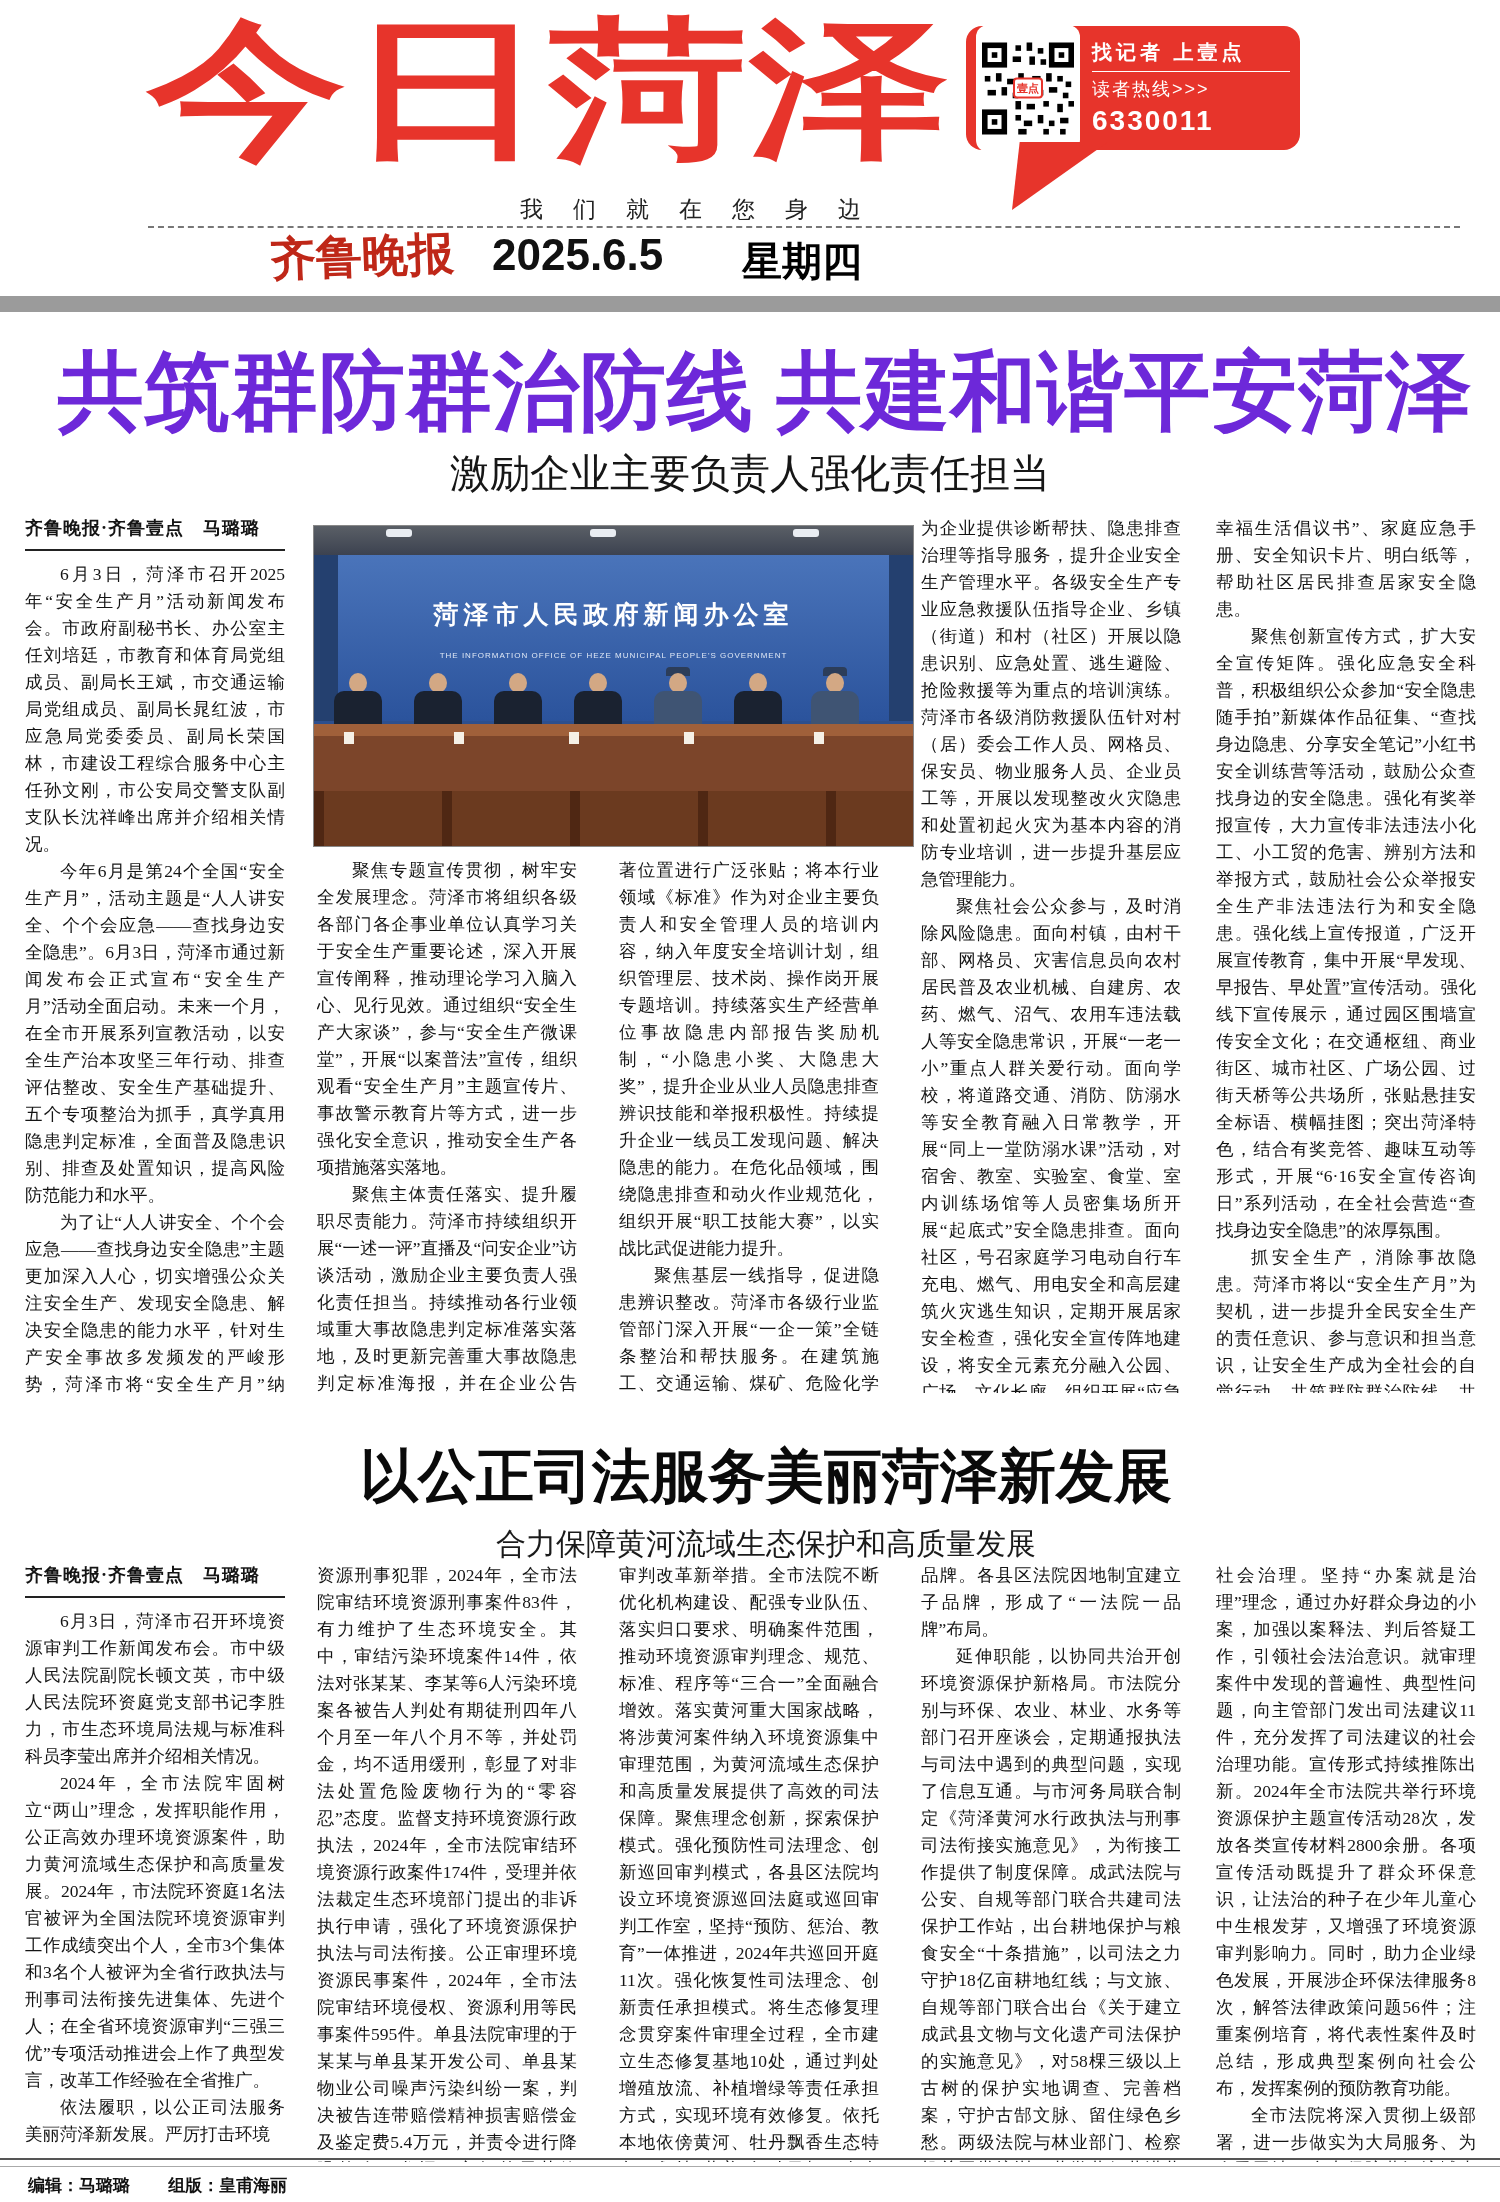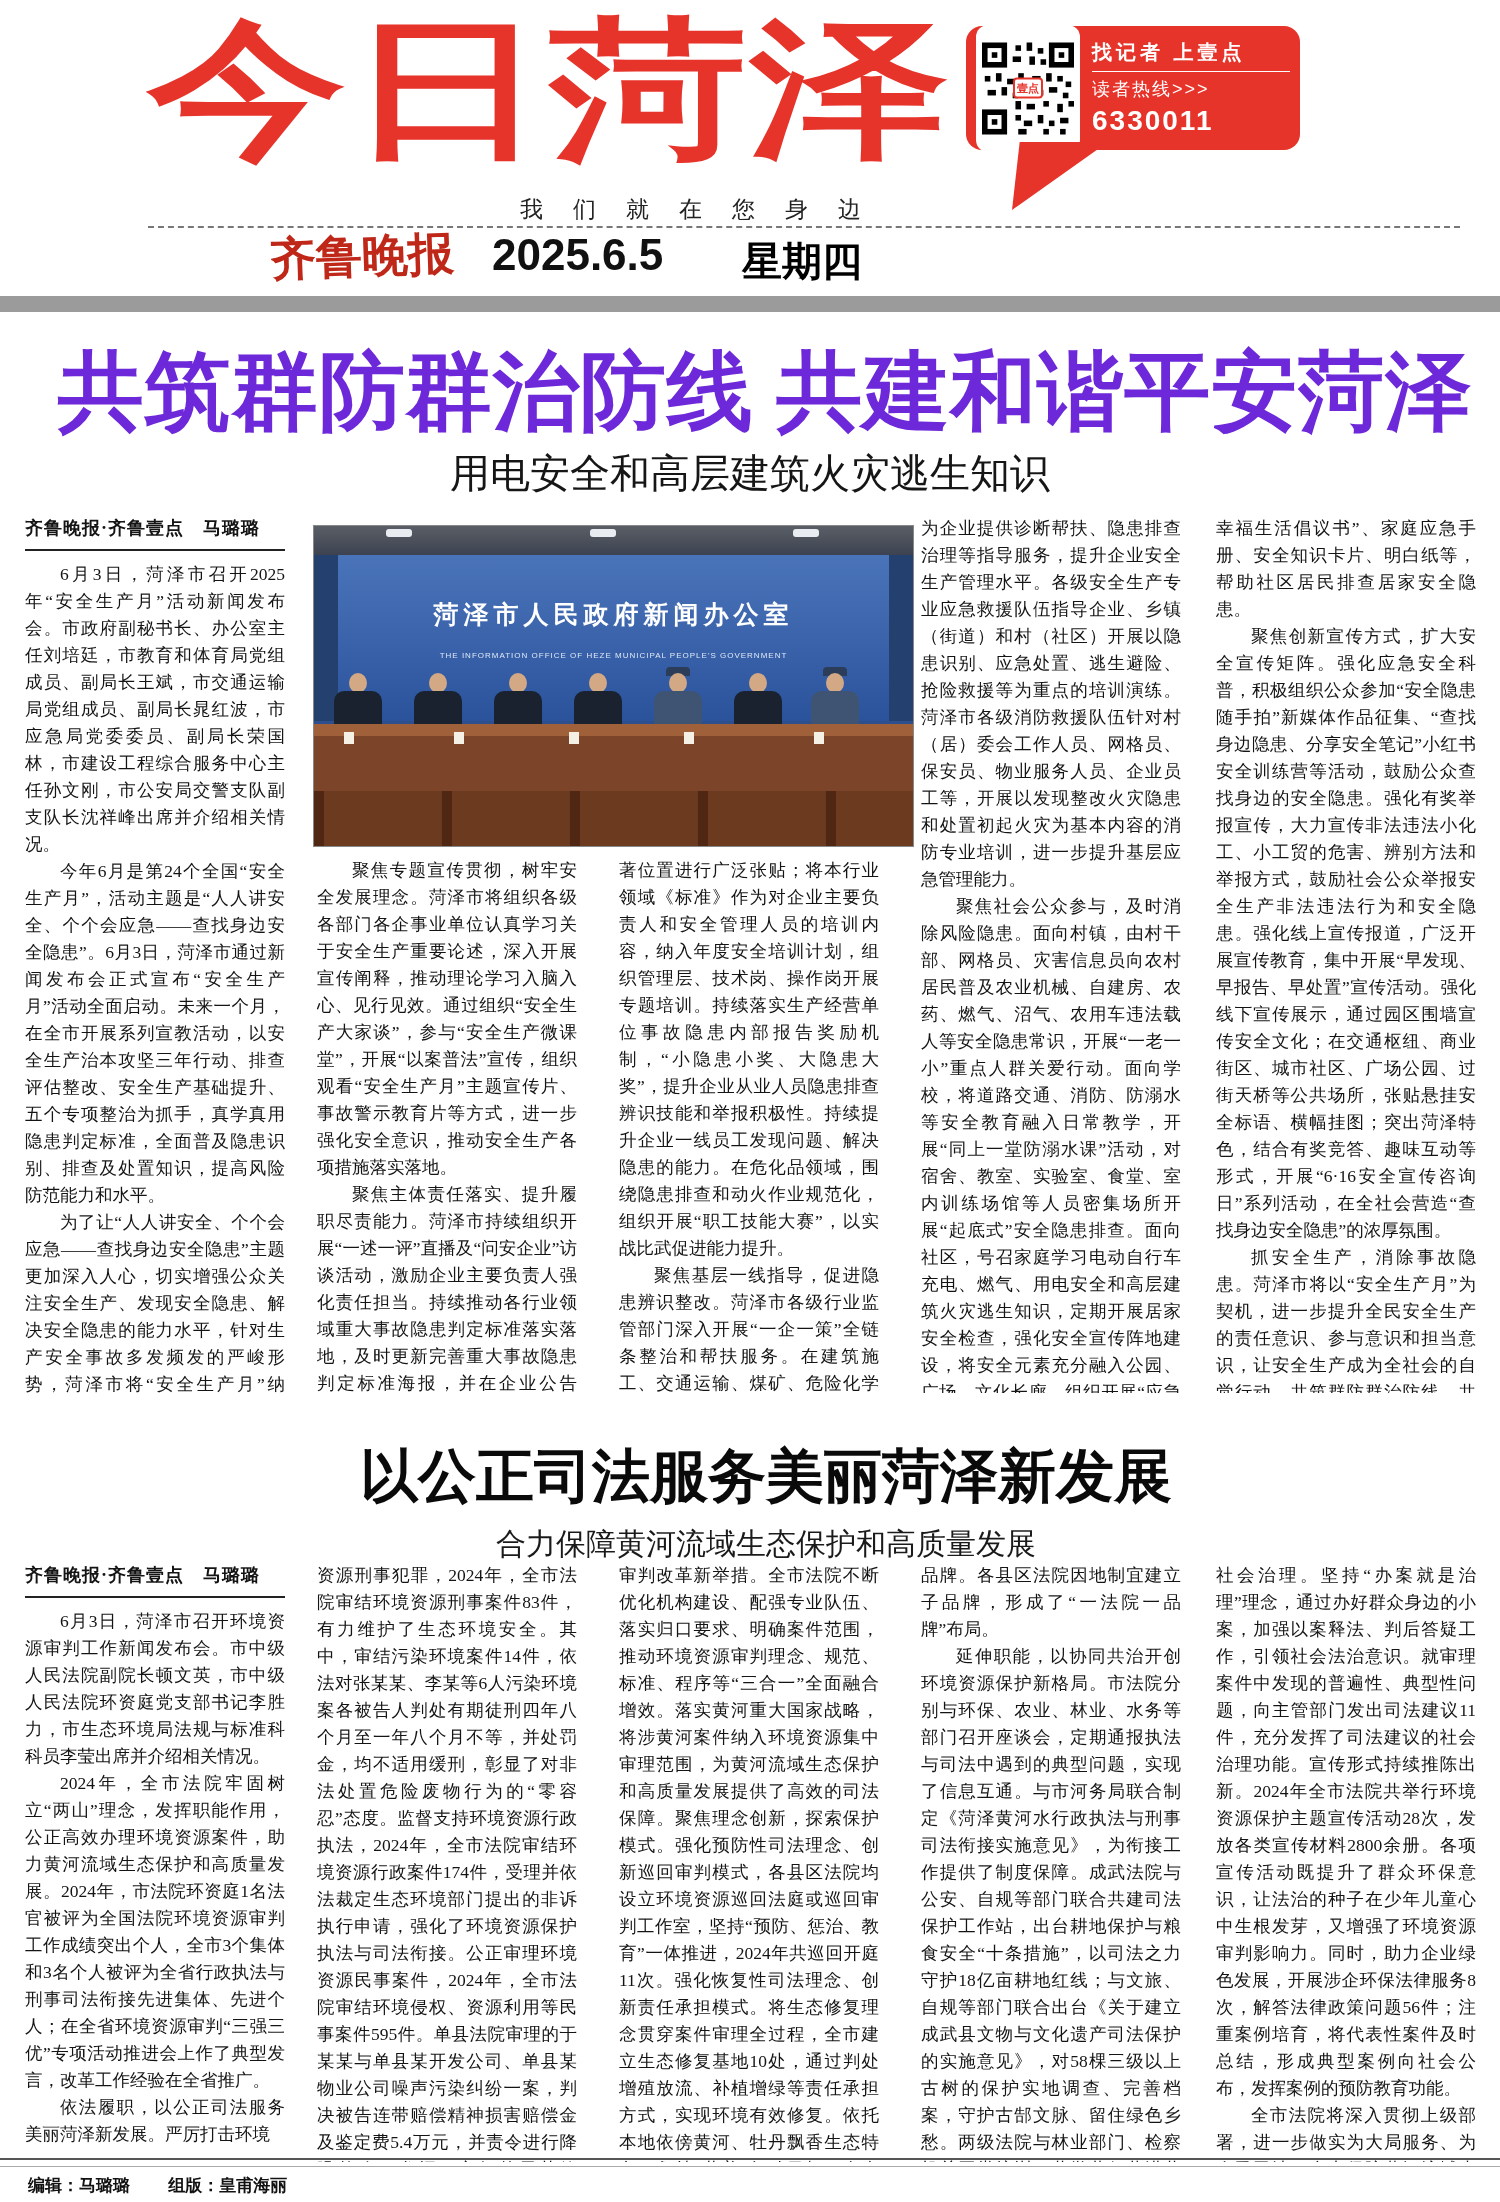--- a/index.html
+++ b/index.html
@@ -152,21 +152,21 @@
   <div class="bubble-tail"></div>
 
   <div class="tagline">我们就在您身边</div>
   <div class="dashed-line"></div>
   <div class="paper-name">齐鲁晚报</div>
   <div class="issue-date">2025.6.5</div>
   <div class="issue-weekday">星期四</div>
   <div class="gray-bar"></div>
 
   <h1 class="a1-headline">共筑群防群治防线  共建和谐平安菏泽</h1>
-  <h2 class="a1-subhead">用电安全和高层建筑火灾逃生知识</h2>
+  <h2 class="a1-subhead">激励企业主要负责人强化责任担当</h2>
 
   <div class="col a1-col a1-colA">
     <div class="byline">齐鲁晚报·齐鲁壹点　马璐璐</div>
     <div>
         <p class="para">6月3日，菏泽市召开2025年“安全生产月”活动新闻发布会。市政府副秘书长、办公室主任刘培廷，市教育和体育局党组成员、副局长王斌，市交通运输局党组成员、副局长晁红波，市应急局党委委员、副局长荣国林，市建设工程综合服务中心主任孙文刚，市公安局交警支队副支队长沈祥峰出席并介绍相关情况。</p>
         <p class="para">今年6月是第24个全国“安全生产月”，活动主题是“人人讲安全、个个会应急——查找身边安全隐患”。6月3日，菏泽市通过新闻发布会正式宣布“安全生产月”活动全面启动。未来一个月，在全市开展系列宣教活动，以安全生产治本攻坚三年行动、排查评估整改、安全生产基础提升、五个专项整治为抓手，真学真用隐患判定标准，全面普及隐患识别、排查及处置知识，提高风险防范能力和水平。</p>
         <p class="para">为了让“人人讲安全、个个会应急——查找身边安全隐患”主题更加深入人心，切实增强公众关注安全生产、发现安全隐患、解决安全隐患的能力水平，针对生产安全事故多发频发的严峻形势，菏泽市将“安全生产月”纳入“‘菏’你一起　一月一主题”安全宣传。</p>
       </div>
   </div>
 

